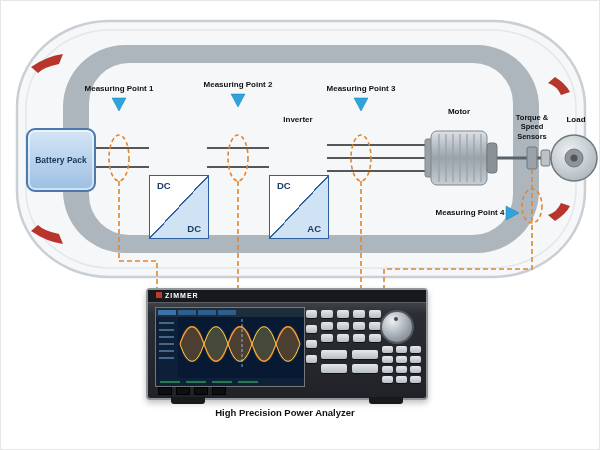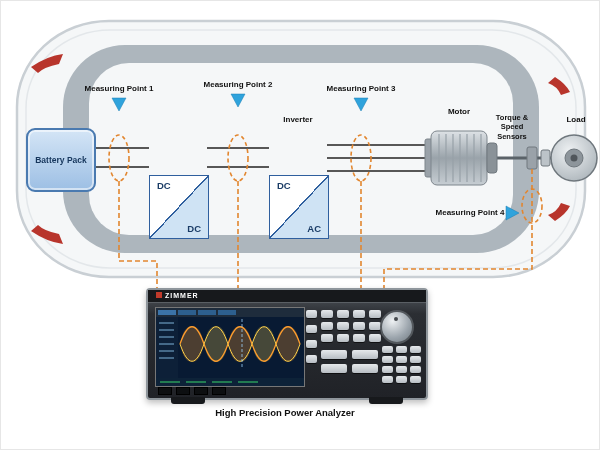--- a/index.html
+++ b/index.html
@@ -144,21 +144,21 @@
     <span class="br">DC</span>
   </div>
 
   <div class="pebox" style="left:268px;top:128px;">
     <span class="tl">DC</span>
     <span class="br">AC</span>
   </div>
 
   <div class="lbl" style="left:262px;top:114px;width:70px;">Inverter</div>
   <div class="lbl" style="left:428px;top:106px;width:60px;">Motor</div>
-  <div class="lbl small" style="left:484px;top:112px;width:54px;">
+  <div class="lbl small" style="left:504px;top:112px;width:54px;">
     <span style="display:block">Torque &amp;</span>
     <span style="display:block">Speed Sensors</span>
   </div>
   <div class="lbl" style="left:558px;top:114px;width:34px;">Load</div>
 
   <div class="lbl" style="left:74px;top:83px;width:88px;">Measuring Point 1</div>
   <div class="lbl" style="left:193px;top:79px;width:88px;">Measuring Point 2</div>
   <div class="lbl" style="left:316px;top:83px;width:88px;">Measuring Point 3</div>
   <div class="lbl" style="left:434px;top:207px;width:70px;">Measuring Point 4</div>
 

